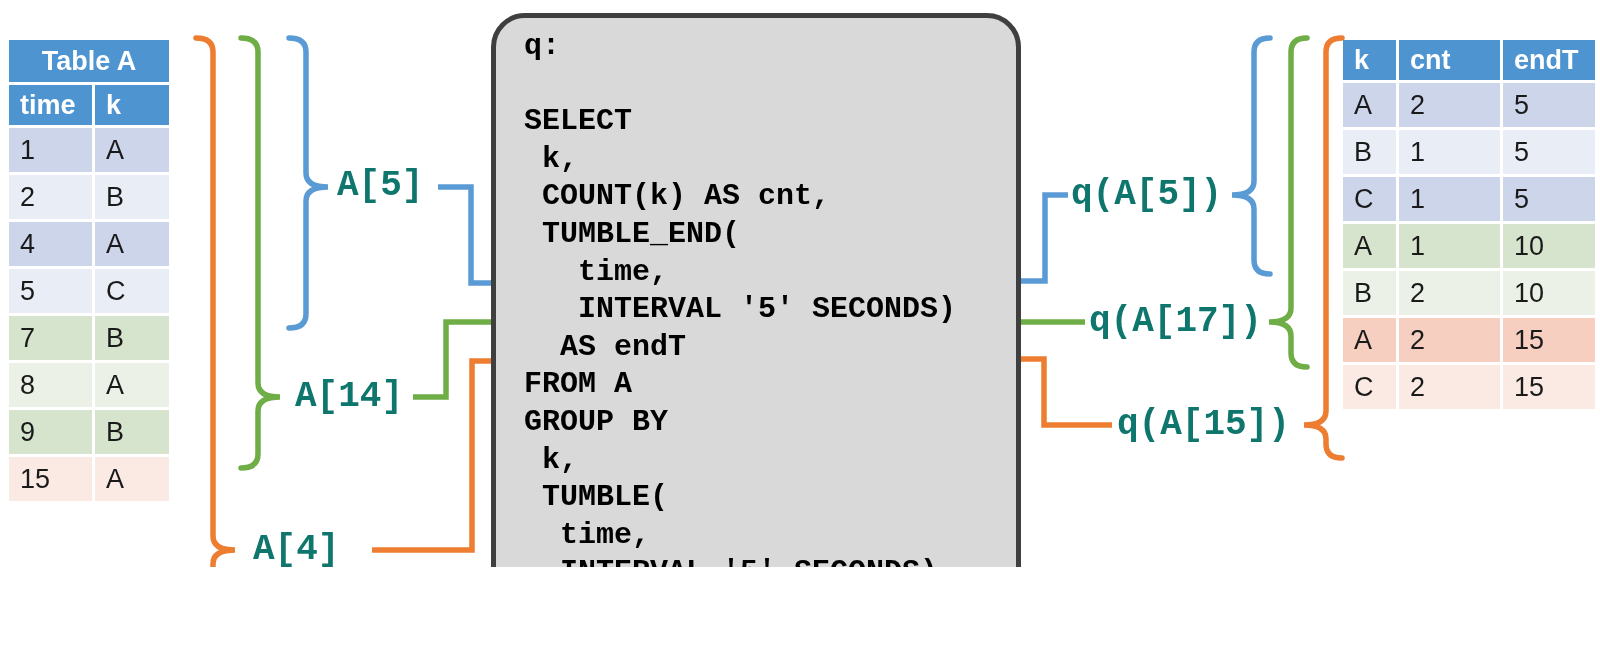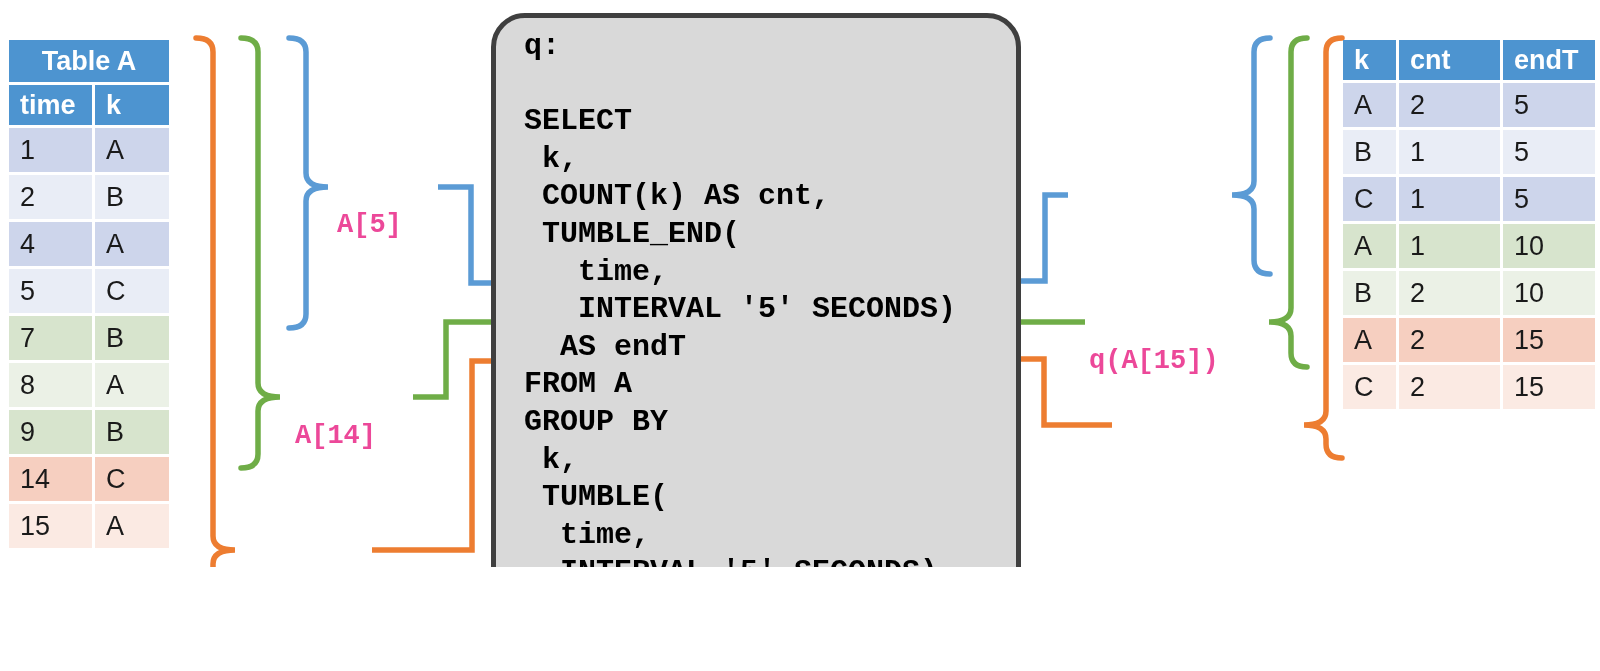--- a/index.html
+++ b/index.html
@@ -29,22 +29,22 @@
 
   
   .qbox{position:absolute;left:491px;top:13px;width:530px;height:604px;box-sizing:border-box;
         background:var(--box-fill);border:5px solid var(--box-border);border-radius:34px;}
   .code{position:absolute;left:524px;top:28px;margin:0;
         font-family:"Liberation Mono",monospace;font-weight:bold;font-size:30px;
         line-height:37.6px;color:#000;white-space:pre;}
 
   
   .wlabel{position:absolute;height:40px;line-height:40px;
-          font-family:"Liberation Mono",monospace;font-weight:bold;font-size:27px;color:#ec4899;
-          white-space:nowrap;margin-top:39px;}
+          font-family:"Liberation Mono",monospace;font-weight:bold;font-size:36px;color:#0f766e;
+          white-space:nowrap;}
   #label-a5  {left:337px;top:166px;}
   #label-a10 {left:295px;top:377px;}
   #label-a15 {left:253px;top:530px;}
   #label-qa5 {left:1071px;top:175px;}
   #label-qa10{left:1089px;top:302px;}
   #label-qa15{left:1117px;top:405px;}
 
   
   svg.overlay{position:absolute;left:0;top:0;}
   .brace{fill:none;stroke-width:5.5px;stroke-linecap:round;}
@@ -94,24 +94,20 @@
           <td>B</td>
         </tr>
         <tr class="w10 light">
           <td>8</td>
           <td>A</td>
         </tr>
         <tr class="w10 dark">
           <td>9</td>
           <td>B</td>
         </tr>
-        <tr class="w15 dark">
-          <td>14</td>
-          <td>C</td>
-        </tr>
         <tr class="w15 light">
           <td>15</td>
           <td>A</td>
         </tr>
       </tbody>
   </table>
 
   <svg class="overlay" width="1600" height="671" viewBox="0 0 1600 671">
 
     <path class="brace stroke-blue" d="M 289 38 Q 306 38 306 52 L 306 173 Q 306 187 328 187 Q 306 187 306 201 L 306 314 Q 306 328 289 328"></path>
@@ -127,21 +123,23 @@
     <path class="conn stroke-orange" d="M 1016 359 L 1044 359 L 1044 425 L 1112 425"></path>
 
     <path class="brace stroke-blue" d="M 1270 38 Q 1254 38 1254 52 L 1254 181 Q 1254 195 1232 195 Q 1254 195 1254 209 L 1254 260 Q 1254 274 1270 274"></path>
     <path class="brace stroke-green" d="M 1307 38 Q 1291 38 1291 52 L 1291 308 Q 1291 322 1269 322 Q 1291 322 1291 336 L 1291 353 Q 1291 367 1307 367"></path>
     <path class="brace stroke-orange" d="M 1342 38 Q 1326 38 1326 52 L 1326 411 Q 1326 425 1304 425 Q 1326 425 1326 439 L 1326 444 Q 1326 458 1342 458"></path>
   </svg>
 
   <div class="wlabel" id="label-a5">A[5]</div>
   <div class="wlabel" id="label-a10">A[14]</div>
   <div class="wlabel" id="label-a15">A[4]</div>
-  <div class="wlabel" id="label-qa10">q(A[15])</div>
+  <div class="wlabel" id="label-qa5">q(A[5])</div>
+  <div class="wlabel" id="label-qa10">q(A[17])</div>
+  <div class="wlabel" id="label-qa15">q(A[15])</div>
 
   <div class="qbox"></div>
   <pre class="code">q:
 
 SELECT
  k,
  COUNT(k) AS cnt,
  TUMBLE_END(
    time,
    INTERVAL '5' SECONDS)

